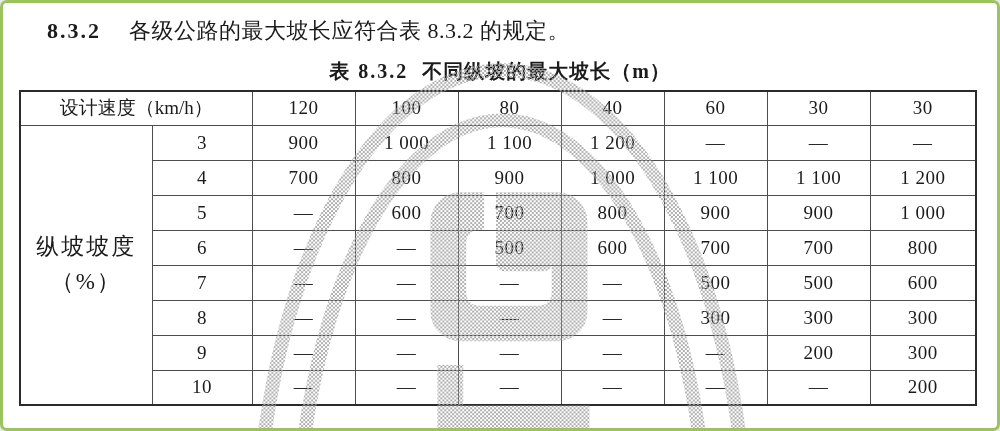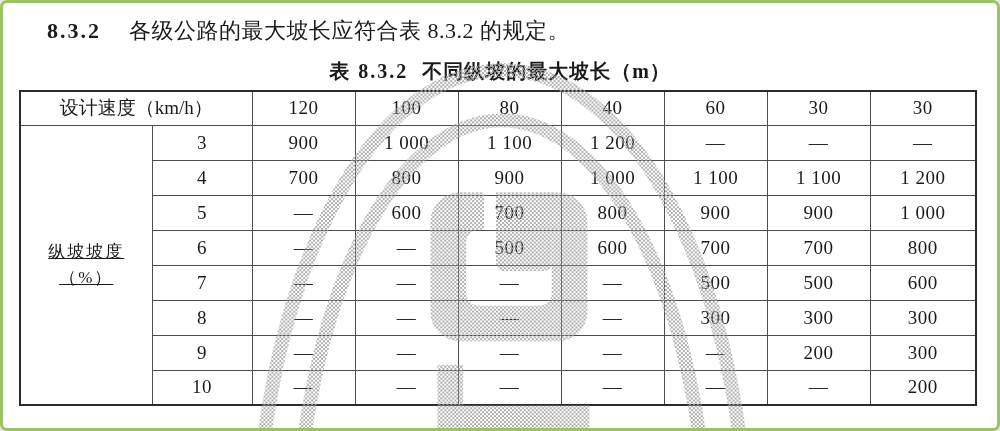--- a/index.html
+++ b/index.html
@@ -39,21 +39,21 @@
     font-size:19px;
   }
   table.spec td{
     border:1px solid var(--line);
     text-align:center;vertical-align:middle;
     padding:0;overflow:hidden;white-space:nowrap;
   }
   table.spec{border:2px solid var(--outer);padding-left:41px;}
   tr.hdr{height:34px;}
   tr.body-row{height:35px;}
-  td.group-label{font-size:17px;letter-spacing:2px;line-height:1.5;text-decoration:underline;}
+  td.group-label{font-size:23px;letter-spacing:2px;line-height:1.5;}
   td.num{letter-spacing:0.5px;}
   .watermark{
     position:absolute;inset:0;width:100%;height:100%;
     pointer-events:none;z-index:5;color:var(--wm);
   }
   .wm-blend{mix-blend-mode:multiply;}
 </style>
 </head>
 <body>
 

